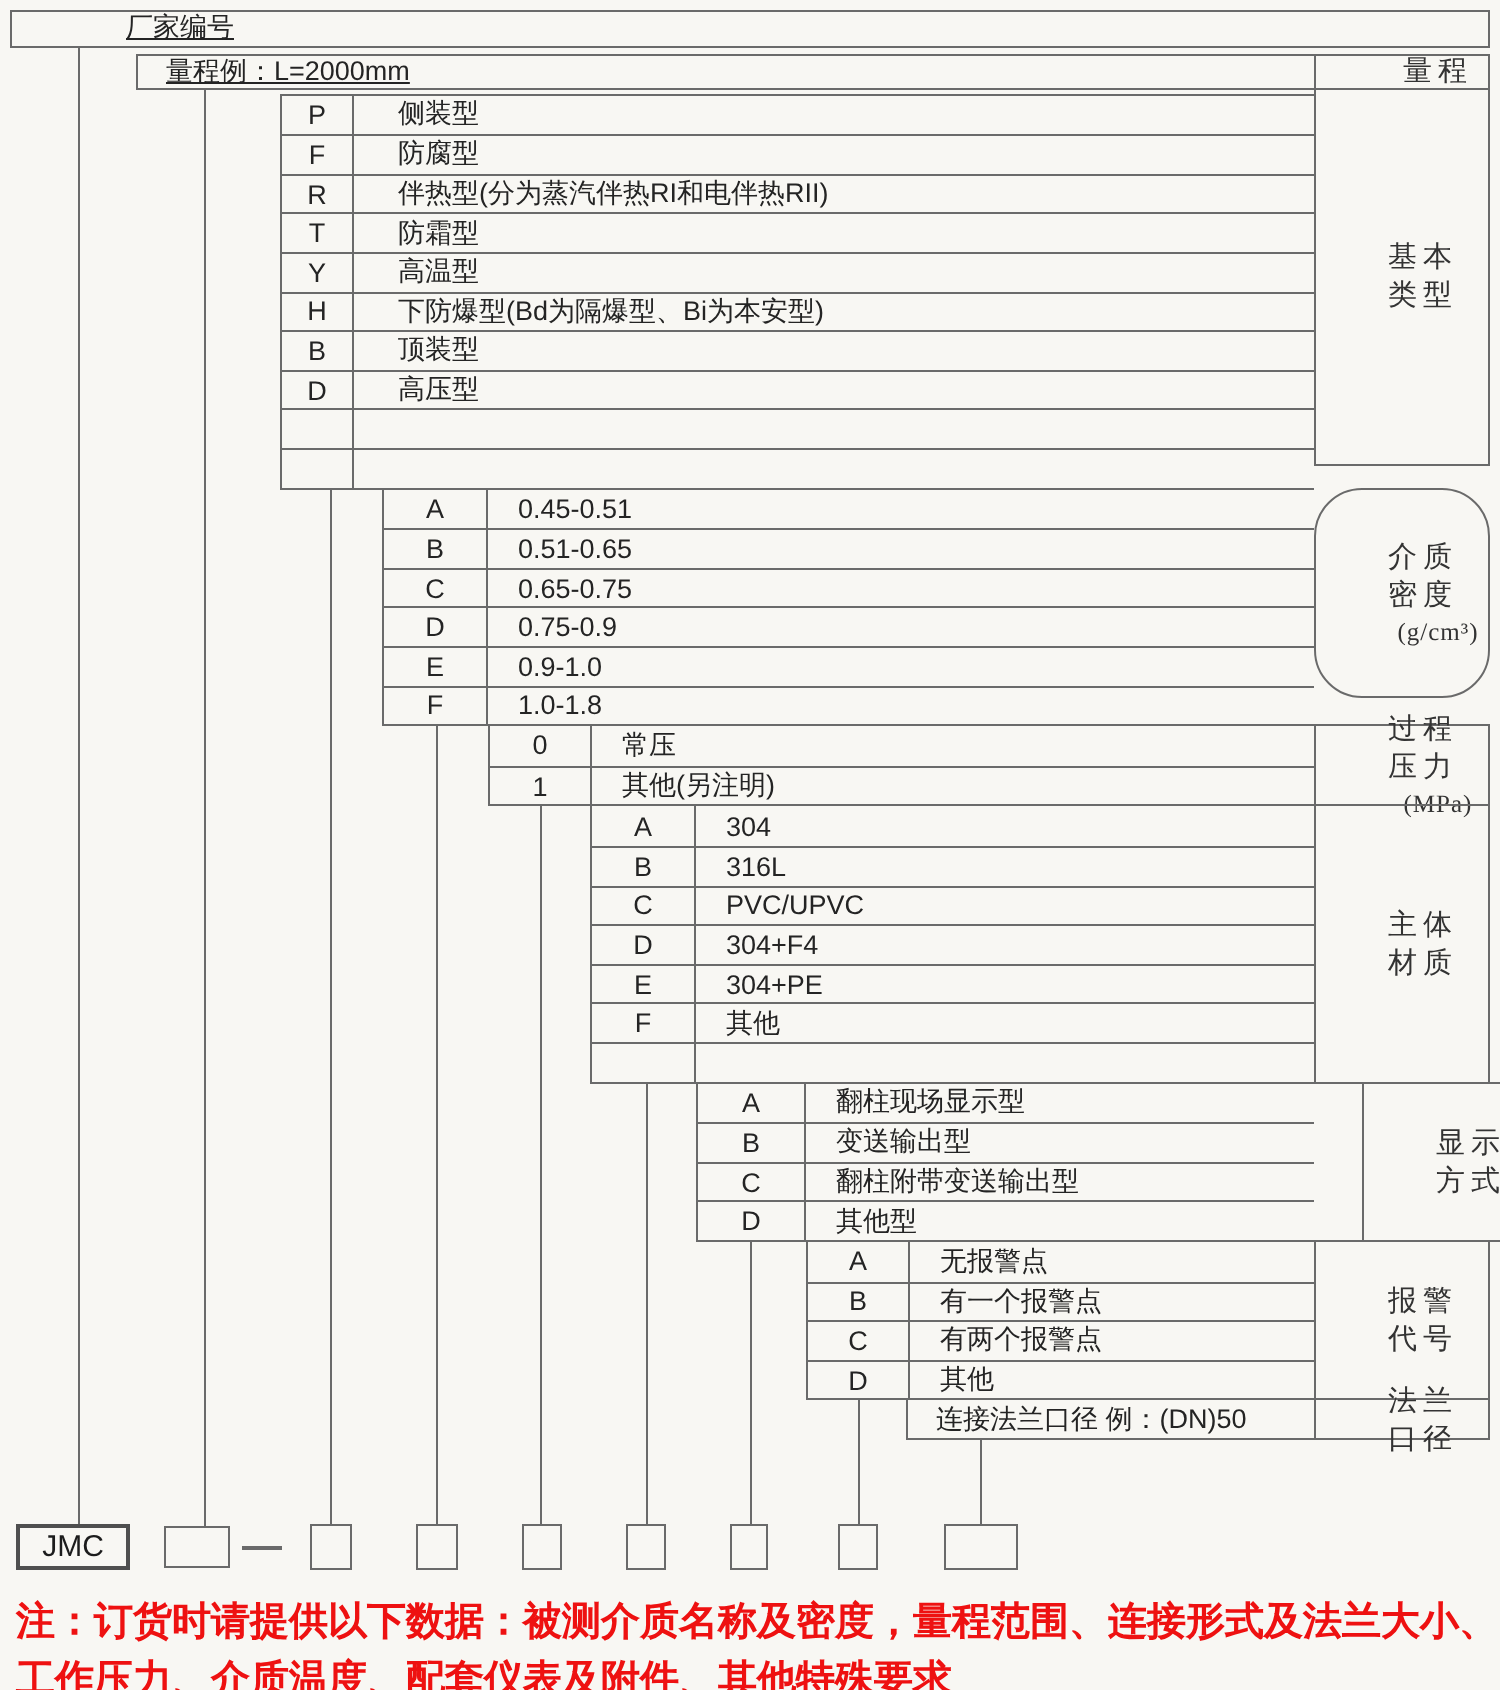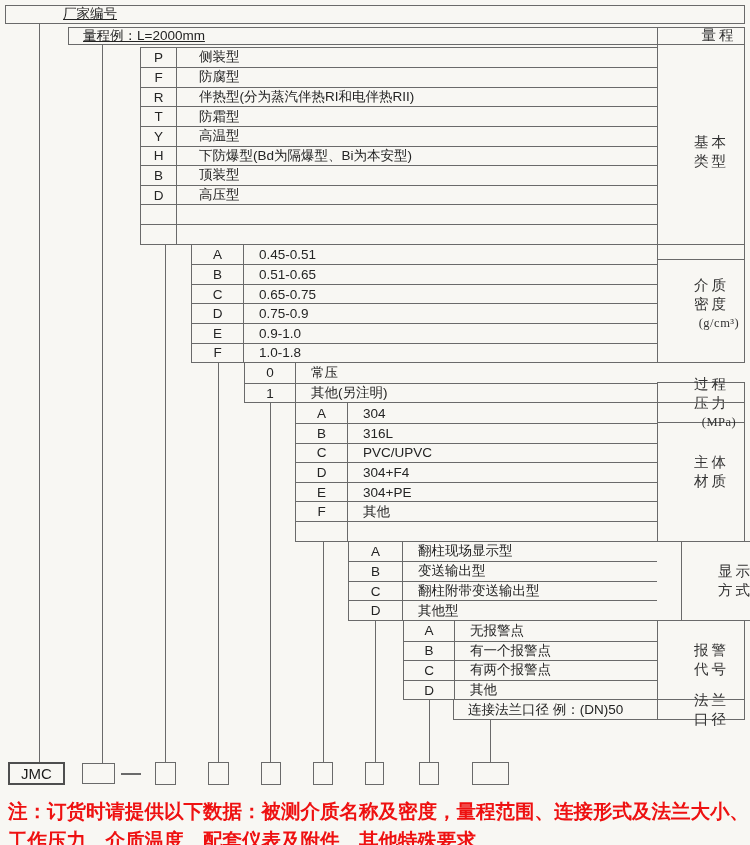--- a/index.html
+++ b/index.html
@@ -37,28 +37,28 @@
   <div class="box hdr-row" style="left:5px; top:4.6px; width:740px; height:19px; padding-left:57px;">
     <span>厂家编号</span>
   </div>
   <div class="box hdr-row" style="left:68px; top:26.6px; width:589px; height:18px; padding-left:14px; border-right:none;">
     <span>量程例：L=2000mm</span>
   </div>
 
   <div class="lcell" style="top:26.6px; height:18px;">
     <span>量程</span>
   </div>
-  <div class="lcell" style="top:43.6px; height:216px;align-items:flex-end;">
+  <div class="lcell" style="top:43.6px; height:189px;align-items:flex-end;">
     <span>基本类型</span>
   </div>
-  <div class="lcell" style="top:243.6px; height:119px;">
+  <div class="lcell" style="top:243.6px; height:105px;border-radius:24px;">
     <span>介质密度</span>
     <span class="unit">(g/cm³)</span>
   </div>
-  <div class="lcell" style="top:362.2px; height:41.2px;margin-top:20px;">
+  <div class="lcell" style="top:362.2px; height:41.2px;">
     <span>过程压力</span>
     <span class="unit">(MPa)</span>
   </div>
   <div class="lcell" style="top:402.4px; height:139.2px;">
     <span>主体材质</span>
   </div>
   <div class="lcell" style="top:540.6px; height:80.4px;margin-left:24px;">
     <span>显示方式</span>
   </div>
   <div class="lcell" style="top:620px; height:80.4px;">

